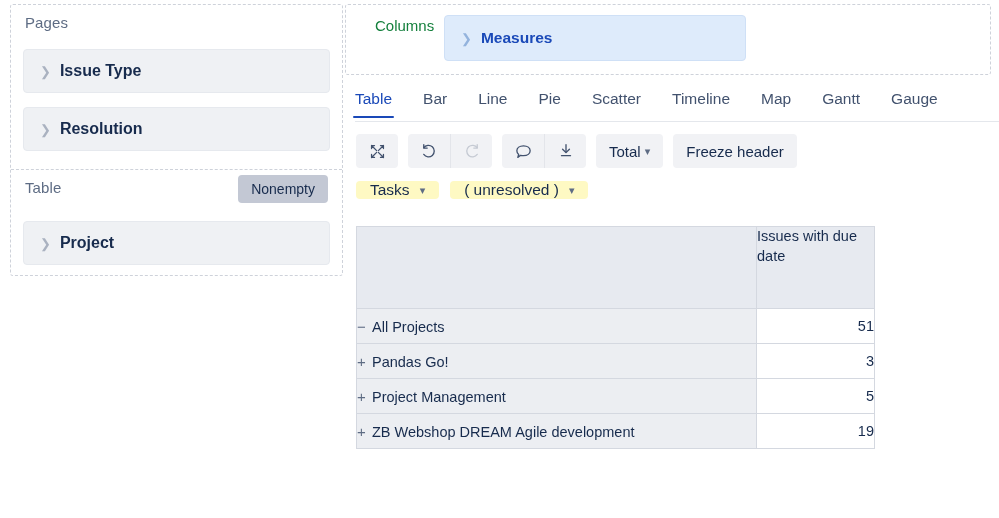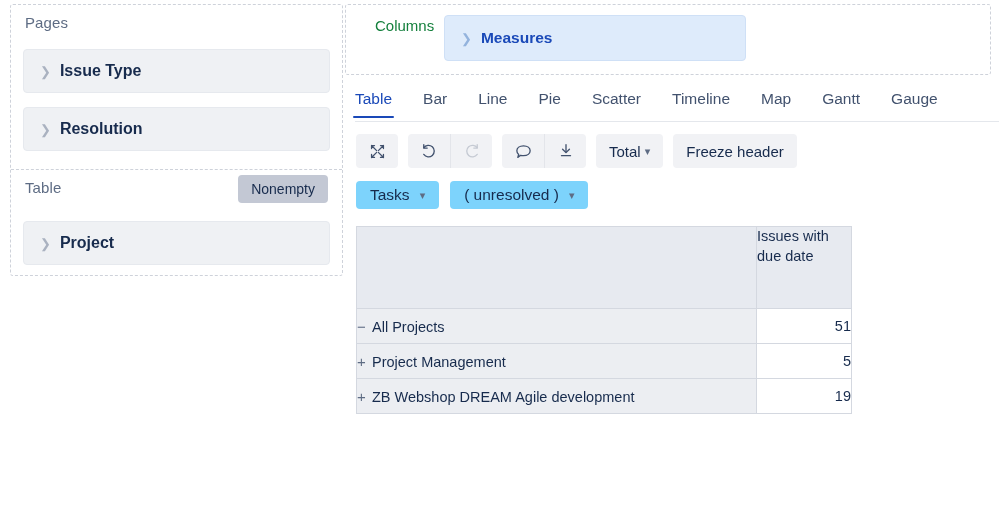--- a/index.html
+++ b/index.html
@@ -124,21 +124,21 @@
     font-size: 15px; color: #172b4d; cursor: pointer;
   }
   .caret { color: #5e6c84; font-size: 11px; line-height: 1; }
 
   
   #filters {
     position: absolute; left: 356px; top: 181px;
     display: flex; align-items: center;
   }
   .filter-btn {
-    height: 28px; background: #7dd3fc; border: none; border-radius: 4px;
+    height: 18px; background: #fef9c3; border: none; border-radius: 4px;
     display: flex; align-items: center; gap: 10px;
     padding: 0 14px; margin-right: 11px;
     font-family: "Liberation Sans", sans-serif;
     font-size: 15.5px; color: #172b4d; cursor: pointer;
   }
 
   
   #pivot {
     position: absolute; left: 356px; top: 226px;
     border-collapse: collapse;
@@ -147,21 +147,21 @@
   #pivot td, #pivot th {
     border: 1px solid #d4d8e0;
     padding: 0;
     font-weight: normal;
   }
   th.corner-cell {
     width: 400px; height: 82px;
     background: #e7eaf0;
   }
   th.measure-cell {
-    width: 95px; height: 82px;
+    width: 118px; height: 82px;
     background: #e7eaf0;
     vertical-align: top; text-align: left;
     padding: 9px 11px;
     color: #172b4d; line-height: 1.35;
     font-size: 14.5px;
   }
   td.row-label {
     background: #eceef2;
     height: 35px;
     padding: 0 10px 0 14px;
@@ -314,20 +314,26 @@
     </thead>
     <tbody>
       <tr>
         <td class="row-label">
           <span class="toggle">−</span><span>All Projects</span>
         </td>
         <td class="value-cell">51</td>
       </tr>
       <tr>
         <td class="row-label level-1">
+          <span class="toggle">+</span><span>Pandas Go!</span>
+        </td>
+        <td class="value-cell">3</td>
+      </tr>
+      <tr>
+        <td class="row-label level-1">
           <span class="toggle">+</span><span>Project Management</span>
         </td>
         <td class="value-cell">5</td>
       </tr>
       <tr>
         <td class="row-label level-1">
           <span class="toggle">+</span><span>ZB Webshop DREAM Agile development</span>
         </td>
         <td class="value-cell">19</td>
       </tr>

